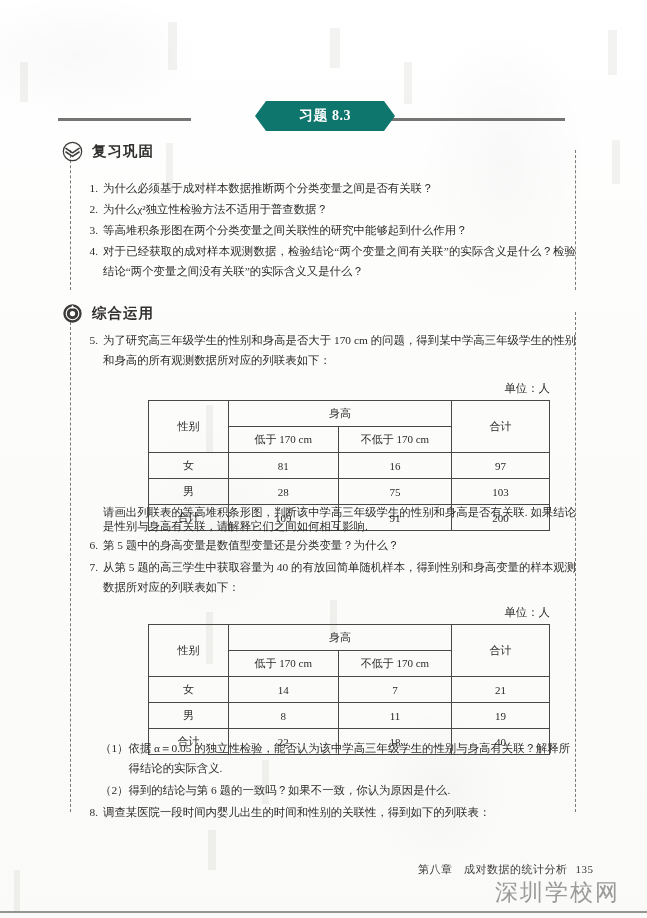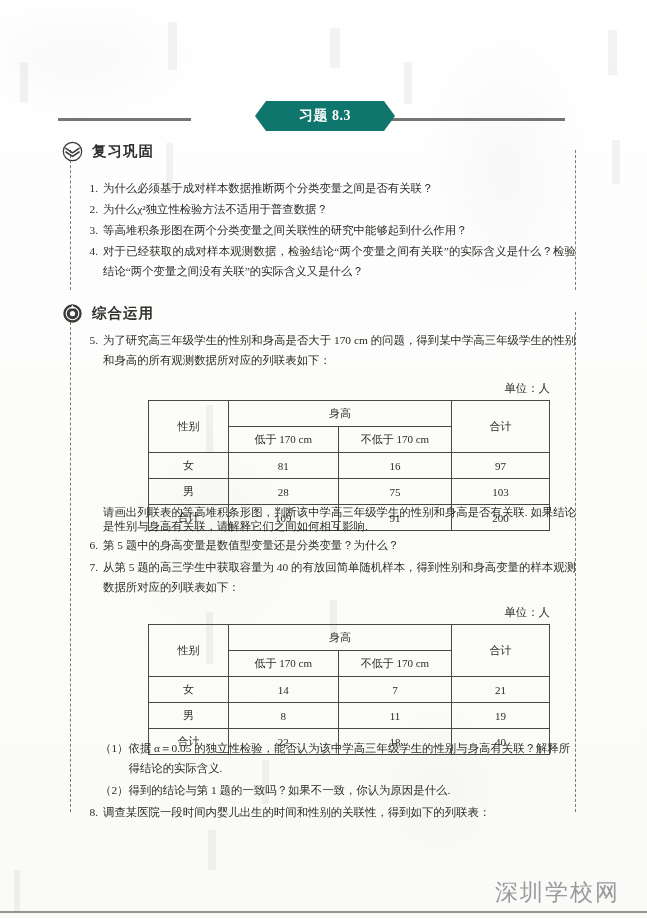--- a/index.html
+++ b/index.html
@@ -255,23 +255,26 @@
   </tbody>
     </table>
 
   <div class="items" style="top:738px;">
     <div class="sub">
       <span class="subnum">（1）</span>
       <span class="subtxt">依据 α＝0.05 的独立性检验，能否认为该中学高三年级学生的性别与身高有关联？解释所得结论的实际含义.</span>
     </div>
     <div class="sub" style="margin-top:2px;">
       <span class="subnum">（2）</span>
-      <span class="subtxt">得到的结论与第 1 题的一致吗？如果不一致，你认为原因是什么.</span>
+      <span class="subtxt">得到的结论与第 6 题的一致吗？如果不一致，你认为原因是什么.</span>
     </div>
     <div class="item" style="margin-top:2px;">
       <span class="num">8.</span>
       <span class="txt">调查某医院一段时间内婴儿出生的时间和性别的关联性，得到如下的列联表：</span>
     </div>
   </div>
 
+  <div class="foot">
+    <span>第八章　成对数据的统计分析</span><span class="pg">135</span>
+  </div>
   <div class="watermark">深圳学校网</div>
   <div class="bottom-rule"></div>
 </div>
 
 </body></html>

